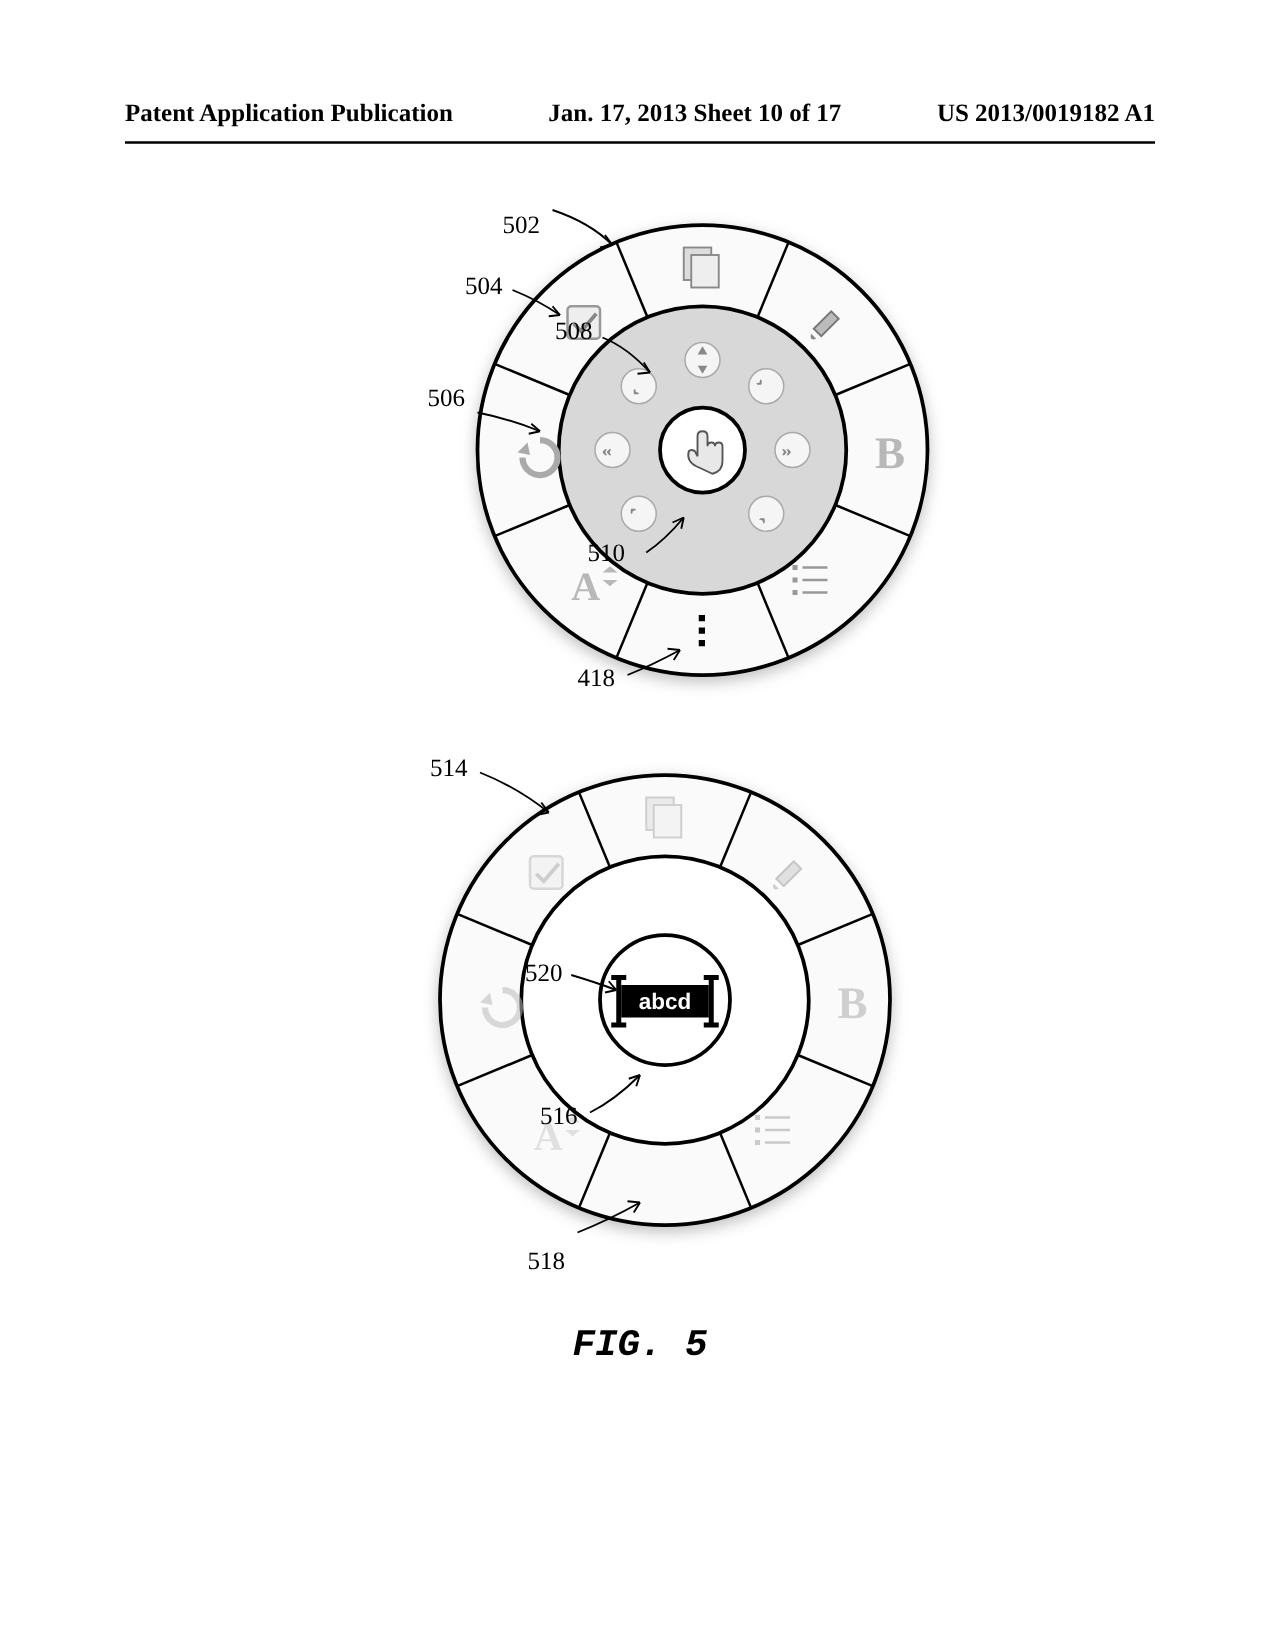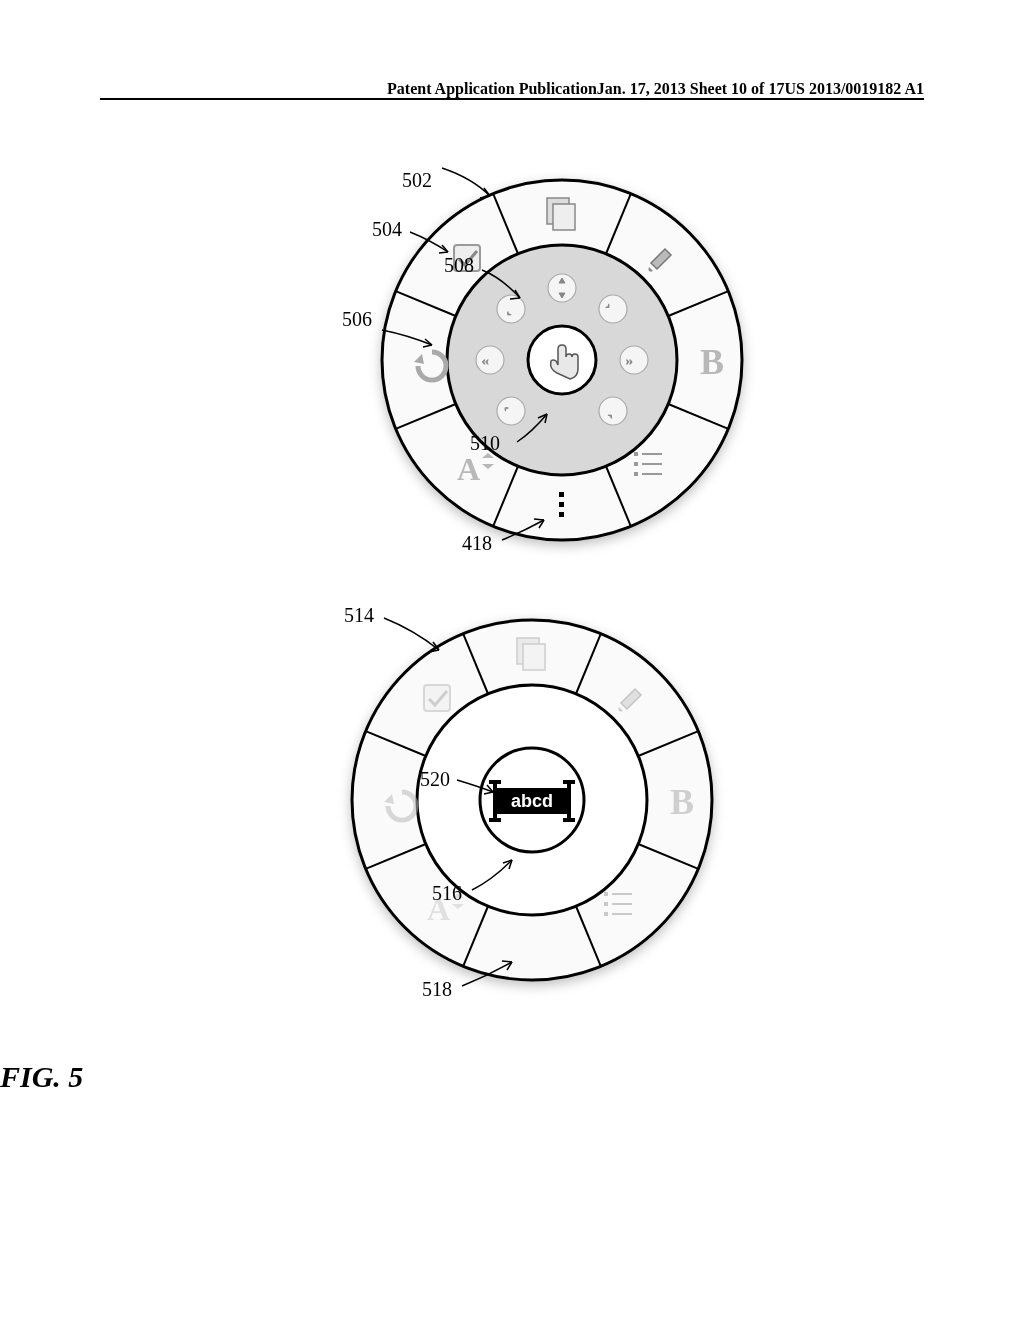--- a/index.html
+++ b/index.html
@@ -10,25 +10,25 @@
     width: 1024px;
     height: 1320px;
     position: relative;
   }
   .header {
     position: absolute;
     top: 80px;
     left: 100px;
     right: 100px;
     display: flex;
-    justify-content: flex-end;
-    font-size: 16px;
+    justify-content: space-between;
+    font-size: 20px;
     font-weight: bold;
     border-bottom: 2px solid #000;
-    padding-bottom: 0;
+    padding-bottom: 10px;
   }
   .figure-area {
     position: absolute;
     top: 140px;
     left: 0;
     width: 1024px;
   }
   .radial-container {
     position: relative;
     margin: 0 auto;
@@ -50,22 +50,22 @@
   }
   .lead-label {
     position: absolute;
     font-family: "Times New Roman", serif;
     font-size: 20px;
     color: #000;
   }
   .fig-caption {
     position: absolute;
     width: 1024px;
-    text-align: left;
-    font-family: Liberation Serif, serif;
+    text-align: center;
+    font-family: Liberation Mono, monospace;
     font-style: italic;
     font-weight: bold;
     font-size: 30px;
     top: 1060px;
   }
 </style>
 </head>
 <body>
 
 <div class="header">
@@ -269,18 +269,18 @@
         <path d="M140 290 q20 -10 40 -30"></path>
         <path d="M180 260 l-3 9 m3 -9 l-9 3"></path>
 
         <path d="M130 386 q25 -10 50 -24"></path>
         <path d="M180 362 l-5 8 m5 -8 l-10 -1"></path>
       </g>
     </svg>
     <div class="lead-label" style="left:12px; top:4px;">514</div>
     <div class="lead-label" style="left:88px; top:168px;">520</div>
     <div class="lead-label" style="left:100px; top:282px;">516</div>
-    <div class="lead-label" style="left:90px; top:378px;">518</div>
+    <div class="lead-label" style="left:90px; top:398px;">518</div>
   </div>
 
 </div>
 
 <div class="fig-caption">FIG. 5</div>
 
 </body></html>

